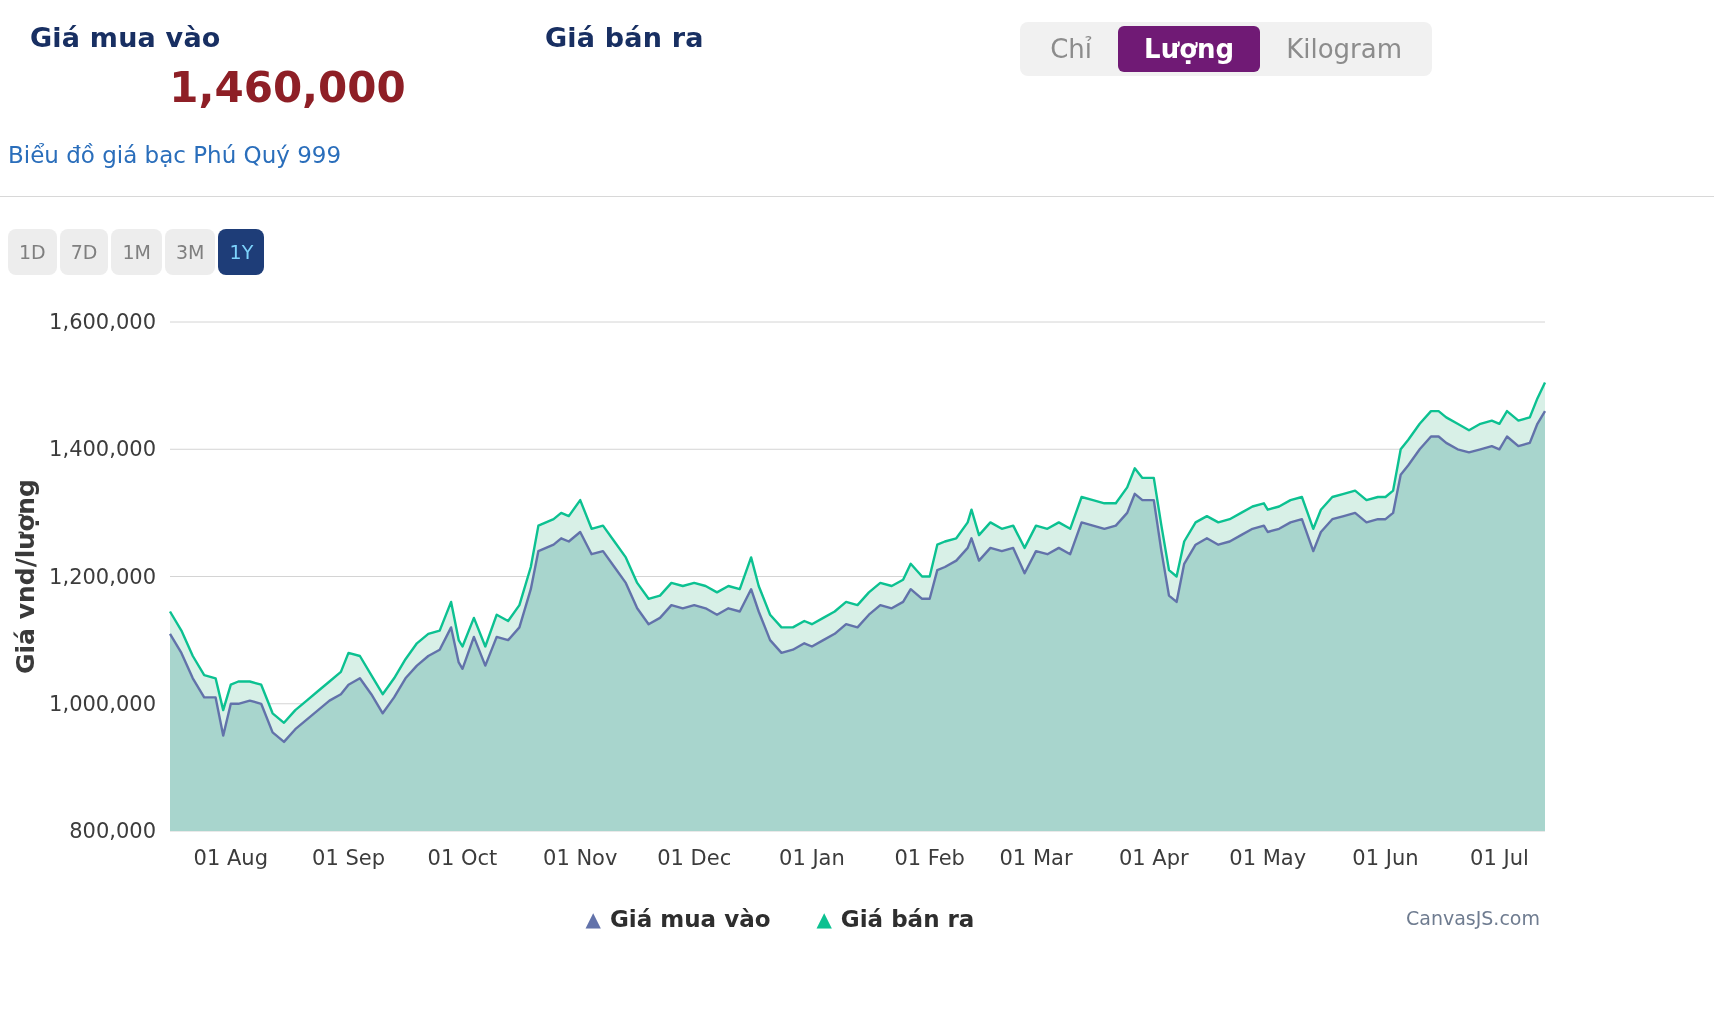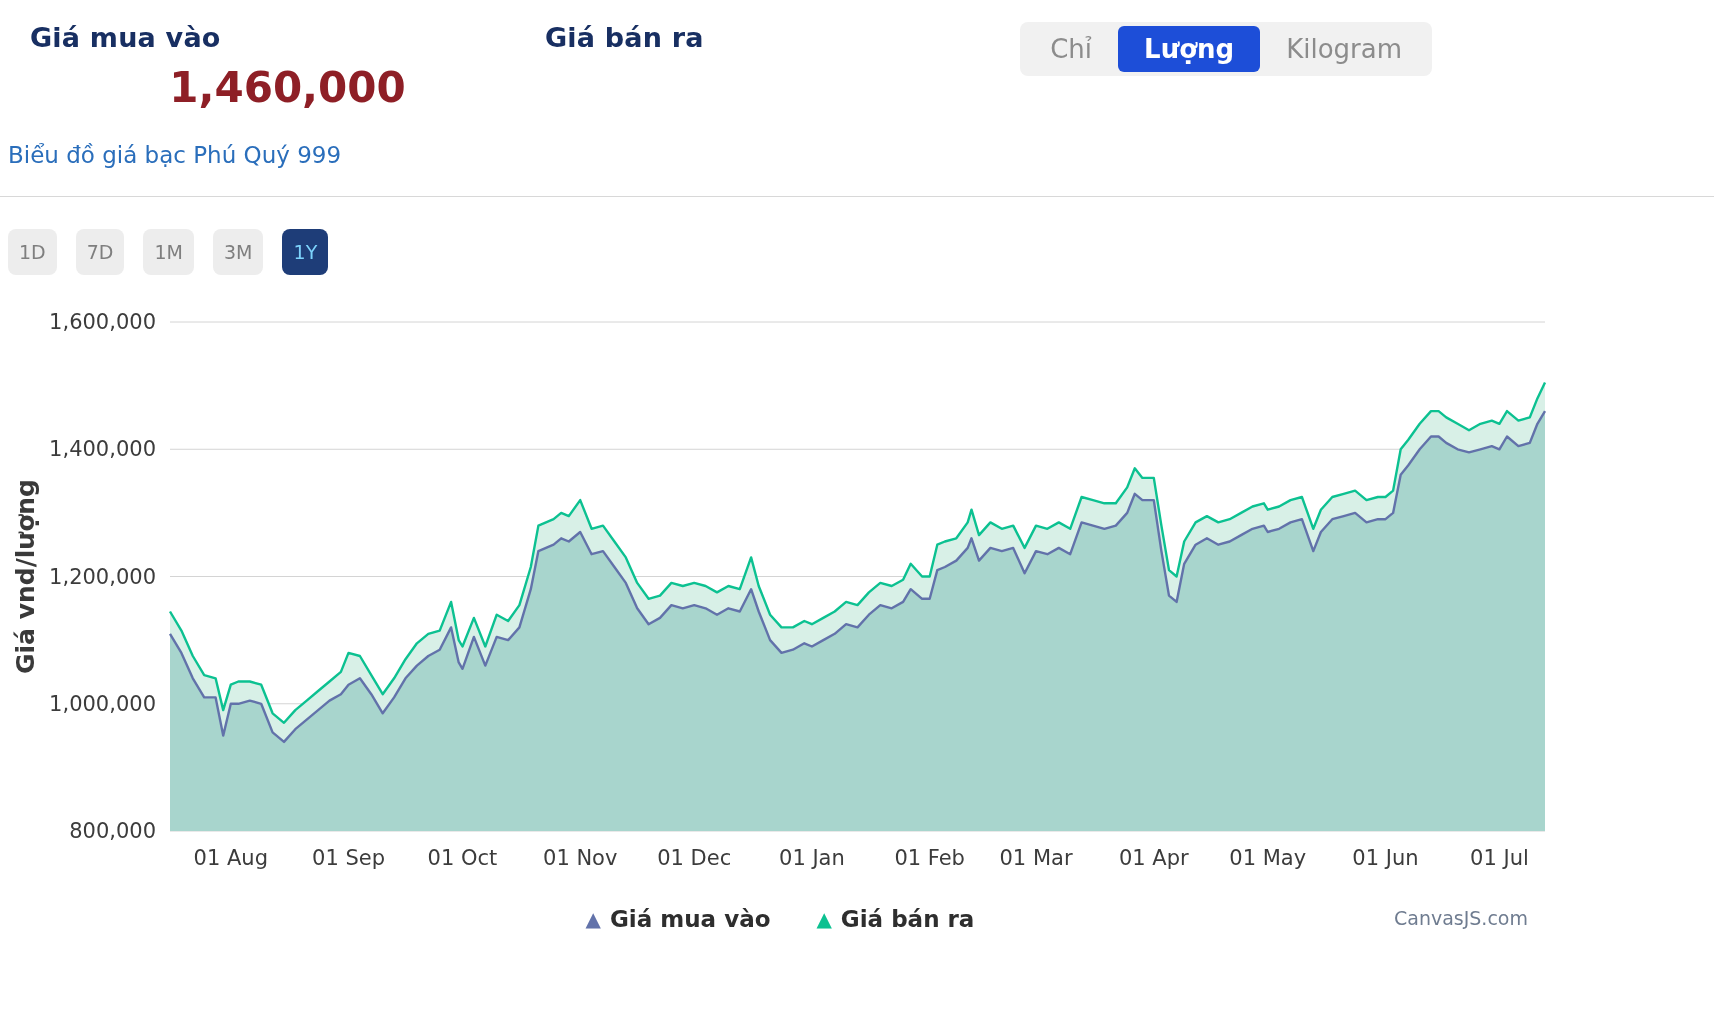--- a/index.html
+++ b/index.html
@@ -21,29 +21,29 @@
   .unit-toggle {
     margin-left: auto; margin-right: 252px;
     background: #f1f1f1; border-radius: 8px;
     display: flex; align-items: center; height: 54px; padding: 4px;
   }
   .unit-tab {
     border: none; background: transparent; color: #8c8c8c;
     font-size: 26px; padding: 0 26px; height: 46px; line-height: 46px;
     font-family: inherit; cursor: pointer; border-radius: 6px; text-align: center;
   }
-  .unit-tab.selected { background: #1d4ed8; color: #ffffff; font-weight: 600; }
+  .unit-tab.selected { background: #701a75; color: #ffffff; font-weight: 600; }
 
   .subtitle {
     margin: 30px 0 0 8px; font-size: 23px; color: #2a6ebb;
     font-weight: 500; width: max-content; cursor: pointer; text-align: right;
   }
   .divider { border: none; border-top: 1px solid #d8d8d8; margin: 28px 0 0 0; width: 1714px; }
 
-  .range-row { display: flex; gap: 19px; margin: 32px 0 0 8px; }
+  .range-row { display: flex; gap: 3px; margin: 32px 0 0 8px; }
   .range-btn {
     min-width: 46px; height: 46px; padding: 0 11px;
     border: none; border-radius: 8px; background: #ededed; color: #7f7f7f;
     font-size: 19px; font-family: inherit; cursor: pointer;
   }
   .range-btn.selected { background: #1e3d78; color: #7dd3fc; }
 
   .chart-wrap { position: relative; width: 1560px; margin-top: 22px; }
   svg text { font-family: "DejaVu Sans", "Liberation Sans", sans-serif; }
   .ytick { font-size: 21px; fill: #3c3c3c; }
@@ -51,21 +51,21 @@
   .ylabel { font-size: 25px; fill: #3a3a3a; font-weight: 600; }
 
   .chart-footer { position: relative; width: 1560px; height: 36px; }
   .legend-row {
     display: flex; justify-content: center; gap: 46px; align-items: center;
     font-size: 23px; font-weight: bold; color: #2e2e2e; height: 36px;
   }
   .legend-item { display: flex; align-items: center; cursor: pointer; }
   .tri { font-size: 20px; margin-right: 9px; }
   .watermark {
-    position: absolute; right: 32px; top: 6px;
+    position: absolute; right: 20px; top: 6px;
     font-size: 19px; color: #6f7c90; text-decoration: none; cursor: pointer;
   }
 </style>
 </head>
 <body>
 
 <div class="page">
 
   <header class="topbar">
     <div class="price-block buy-block">

